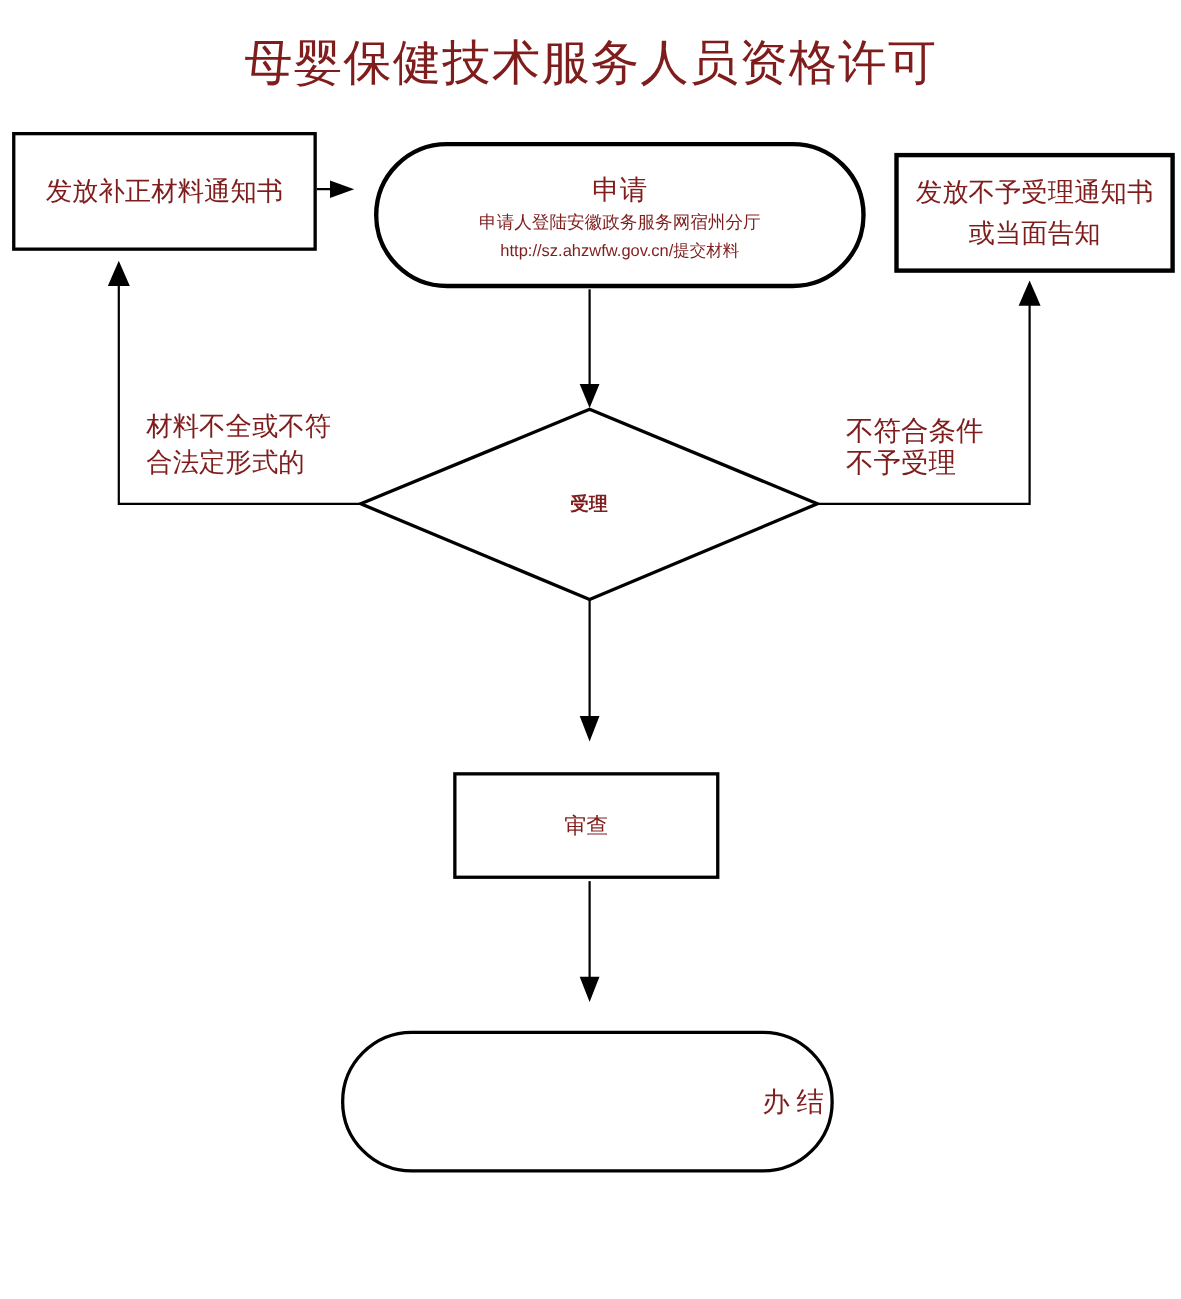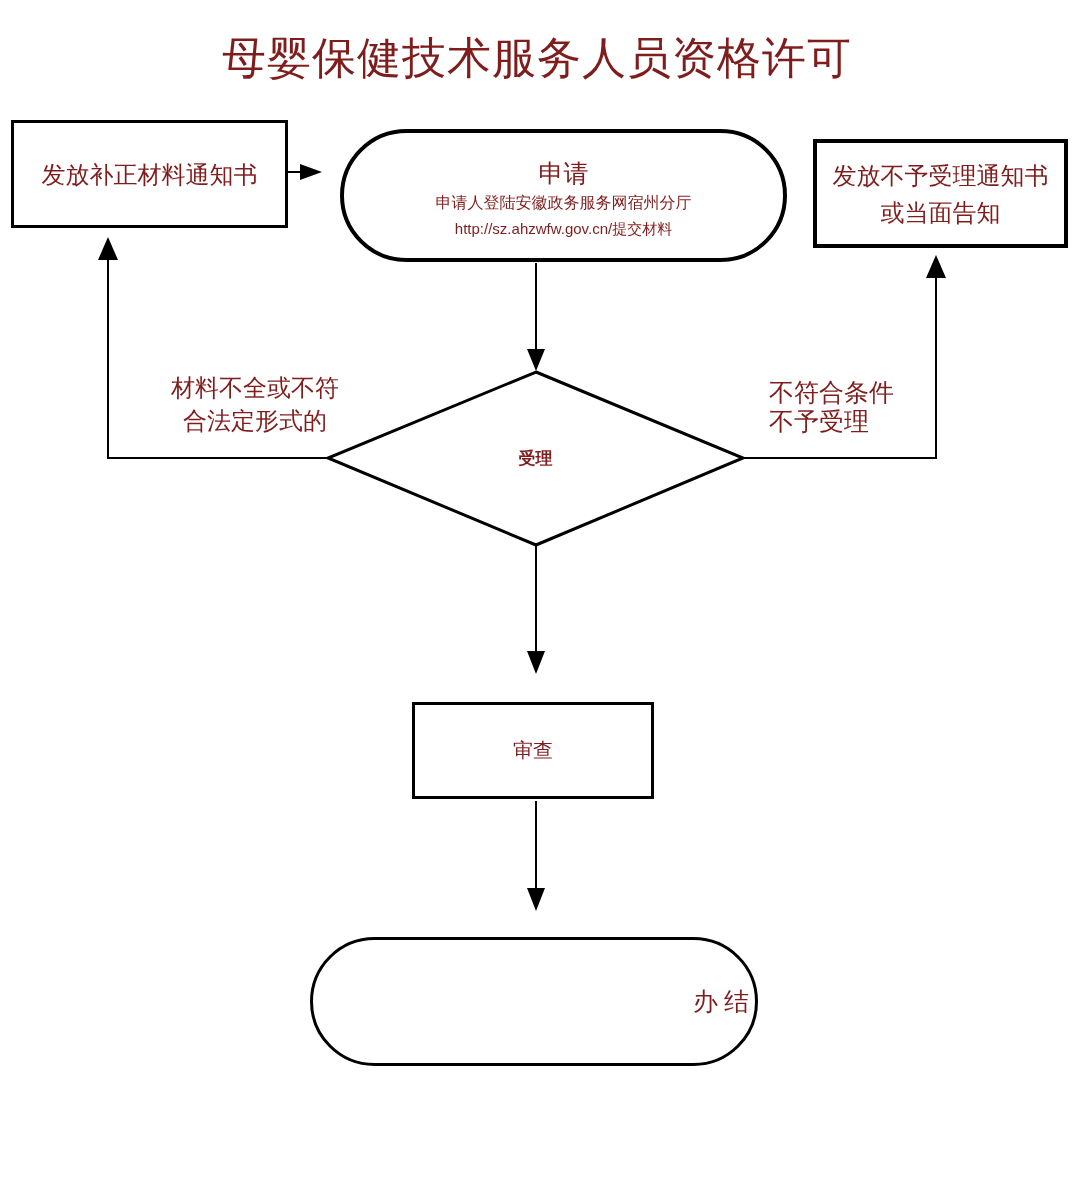--- a/index.html
+++ b/index.html
@@ -68,21 +68,21 @@
   #node-review   { left: 412px; top: 702px; width: 242px; height: 97px; font-size: 20px; }
   #node-complete {
     left: 310px; top: 937px; width: 448px; height: 129px;
     border: 3px solid #000000; border-radius: 65px;
     font-size: 25px; letter-spacing: 6px; justify-content: flex-end;
   }
   .edge-label {
     position: absolute;
     font-size: 24px;
   }
-  #edge-label-left  { left: 133px; top: 371px; width: 178px; line-height: 33px; text-align: center; margin-left: 33px; }
+  #edge-label-left  { left: 133px; top: 371px; width: 178px; line-height: 33px; text-align: left; }
   #edge-label-right { left: 769px; top: 378px; width: 130px; line-height: 29px; text-align: left; font-size: 25px; }
 </style>
 </head>
 <body>
 
 <div id="stage">
 
   <svg id="connectors" viewBox="0 0 1074 1181" xmlns="http://www.w3.org/2000/svg">
 
     <polygon class="shape" points="536,372 743,458 536,545 328,458"></polygon>

